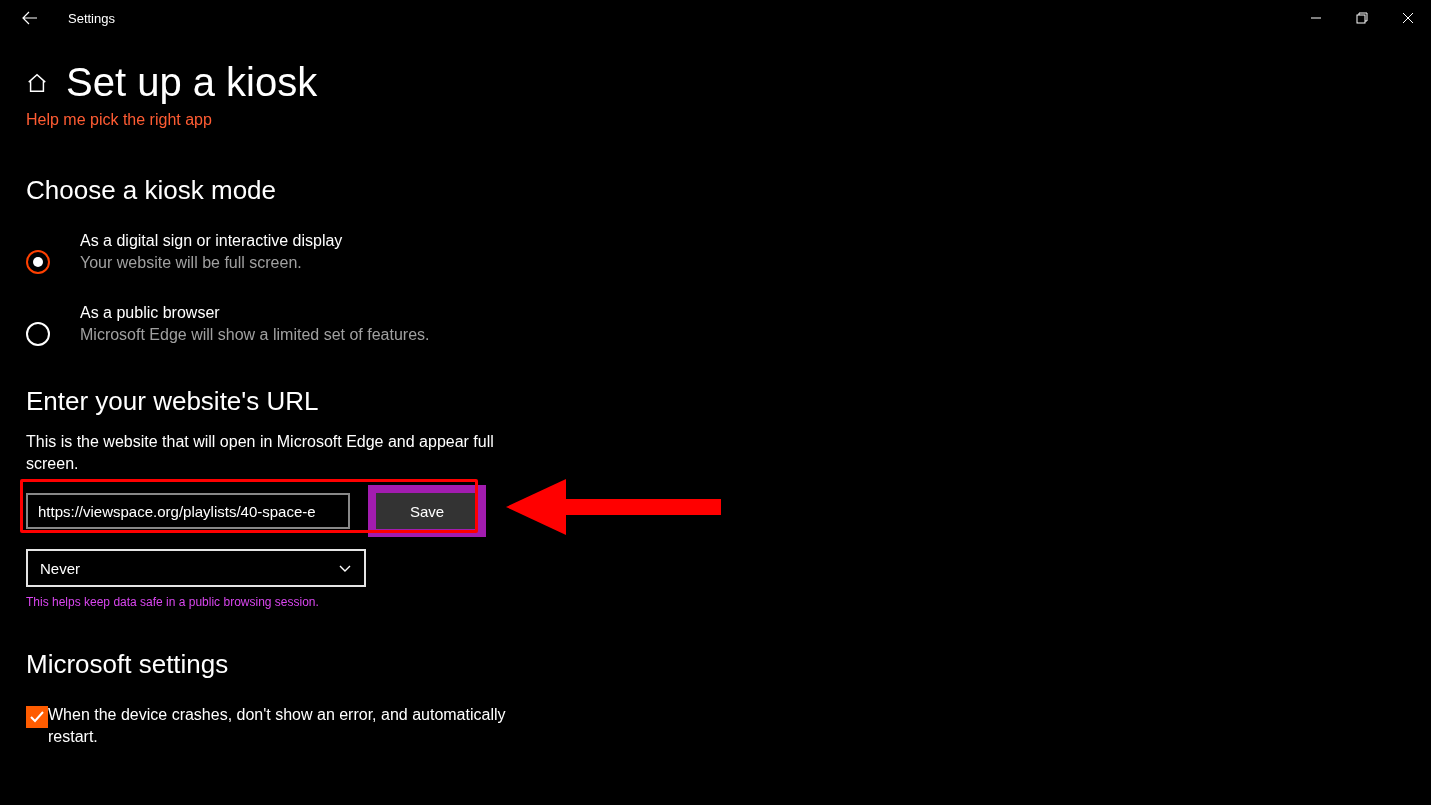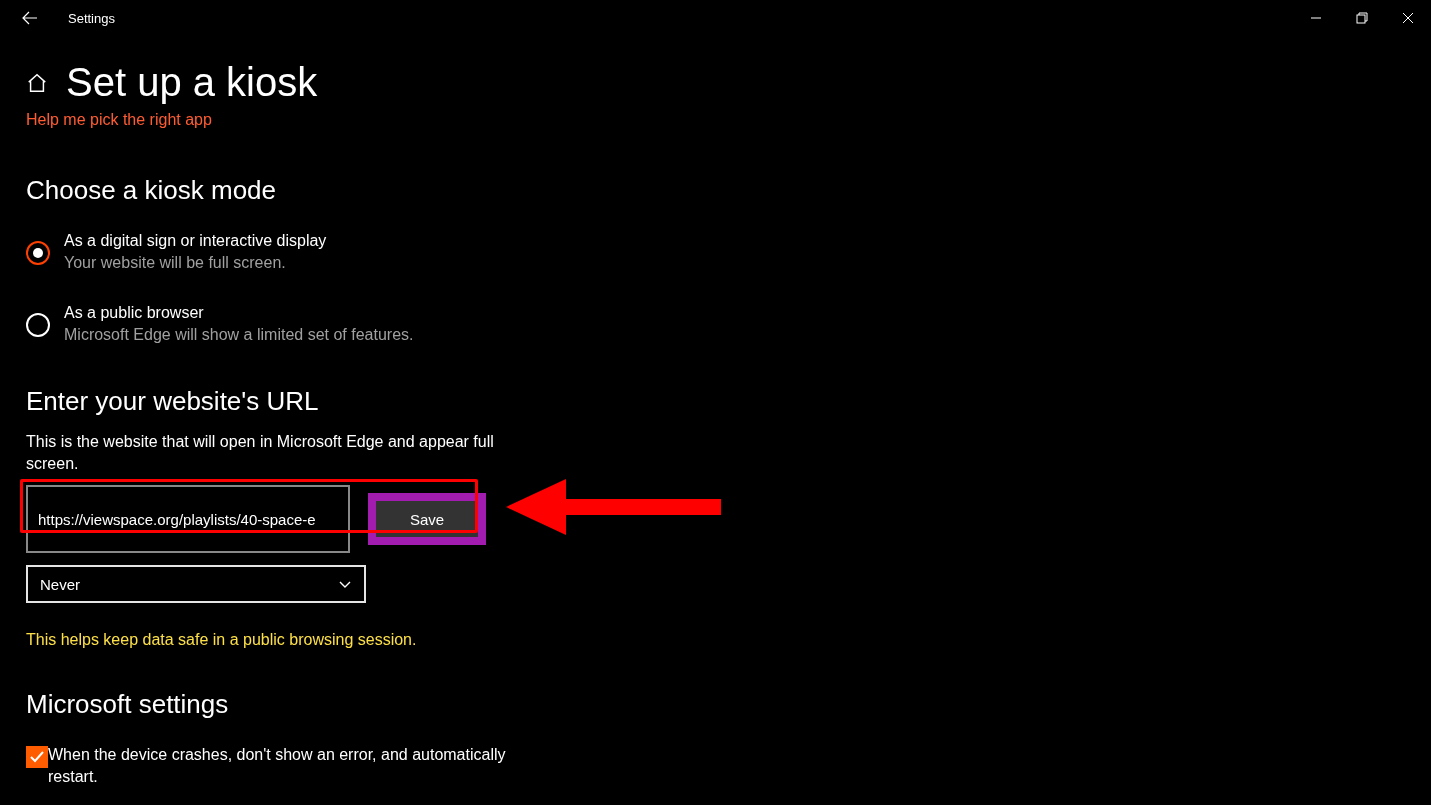--- a/index.html
+++ b/index.html
@@ -65,22 +65,22 @@
     cursor: pointer;
   }
   .section-title {
     font-size: 26px;
     font-weight: 400;
     margin-top: 46px;
   }
   .section-title.tight { margin-top: 40px; }
   .radio-row {
     display: flex;
-    align-items: center;
-    gap: 14px;
+    align-items: flex-end;
+    gap: 30px;
     margin-top: 24px;
   }
   .radio-row + .radio-row { margin-top: 28px; }
   .radio {
     width: 20px;
     height: 20px;
     border: 2px solid #fff;
     border-radius: 50%;
     position: relative;
     flex: 0 0 auto;
@@ -133,21 +133,21 @@
     height: 48px;
     border-radius: 2px;
   }
   .url-input {
     width: 300px;
     height: 32px;
     background: #000;
     border: 2px solid #888;
     color: #fff;
     font-size: 15px;
-    padding: 16px 10px;
+    padding: 0 10px;
     outline: none;
   }
   .save-btn {
     width: 102px;
     height: 36px;
     background: #333333;
     border: 8px solid #a21caf;
     color: #fff;
     font-size: 15px;
     display: flex;
@@ -170,23 +170,23 @@
     height: 34px;
     border: 2px solid #e5e5e5;
     background: #000;
     display: flex;
     align-items: center;
     padding: 0 12px;
     justify-content: space-between;
     font-size: 15px;
   }
   .hint-text {
-    font-size: 16px;
-    color: #fde047;
-    margin-top: 28px;
+    font-size: 12px;
+    color: #d946ef;
+    margin-top: 8px;
   }
   .chk-row {
     display: flex;
     align-items: flex-start;
     gap: 0;
     margin-top: 24px;
   }
   .checkbox {
     width: 22px;
     height: 22px;

